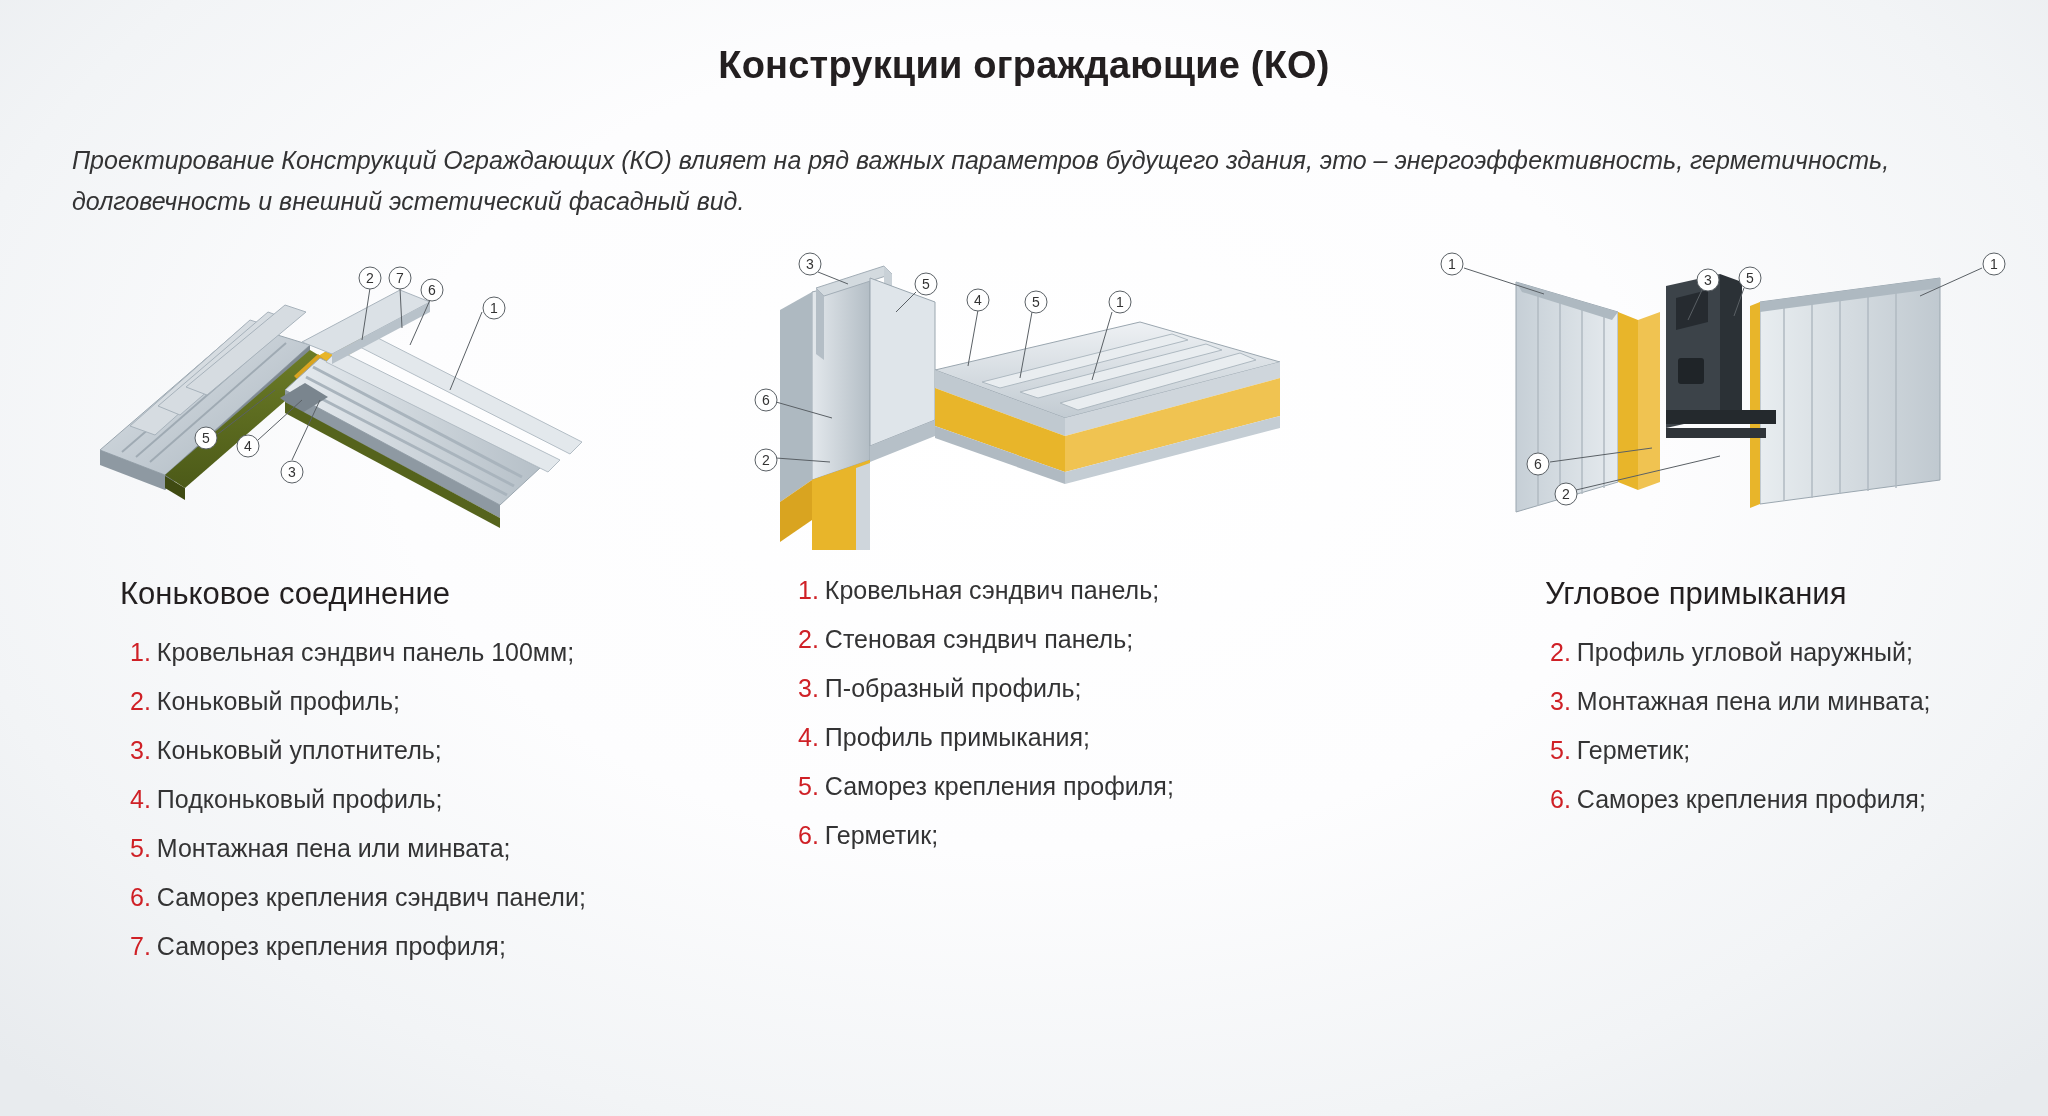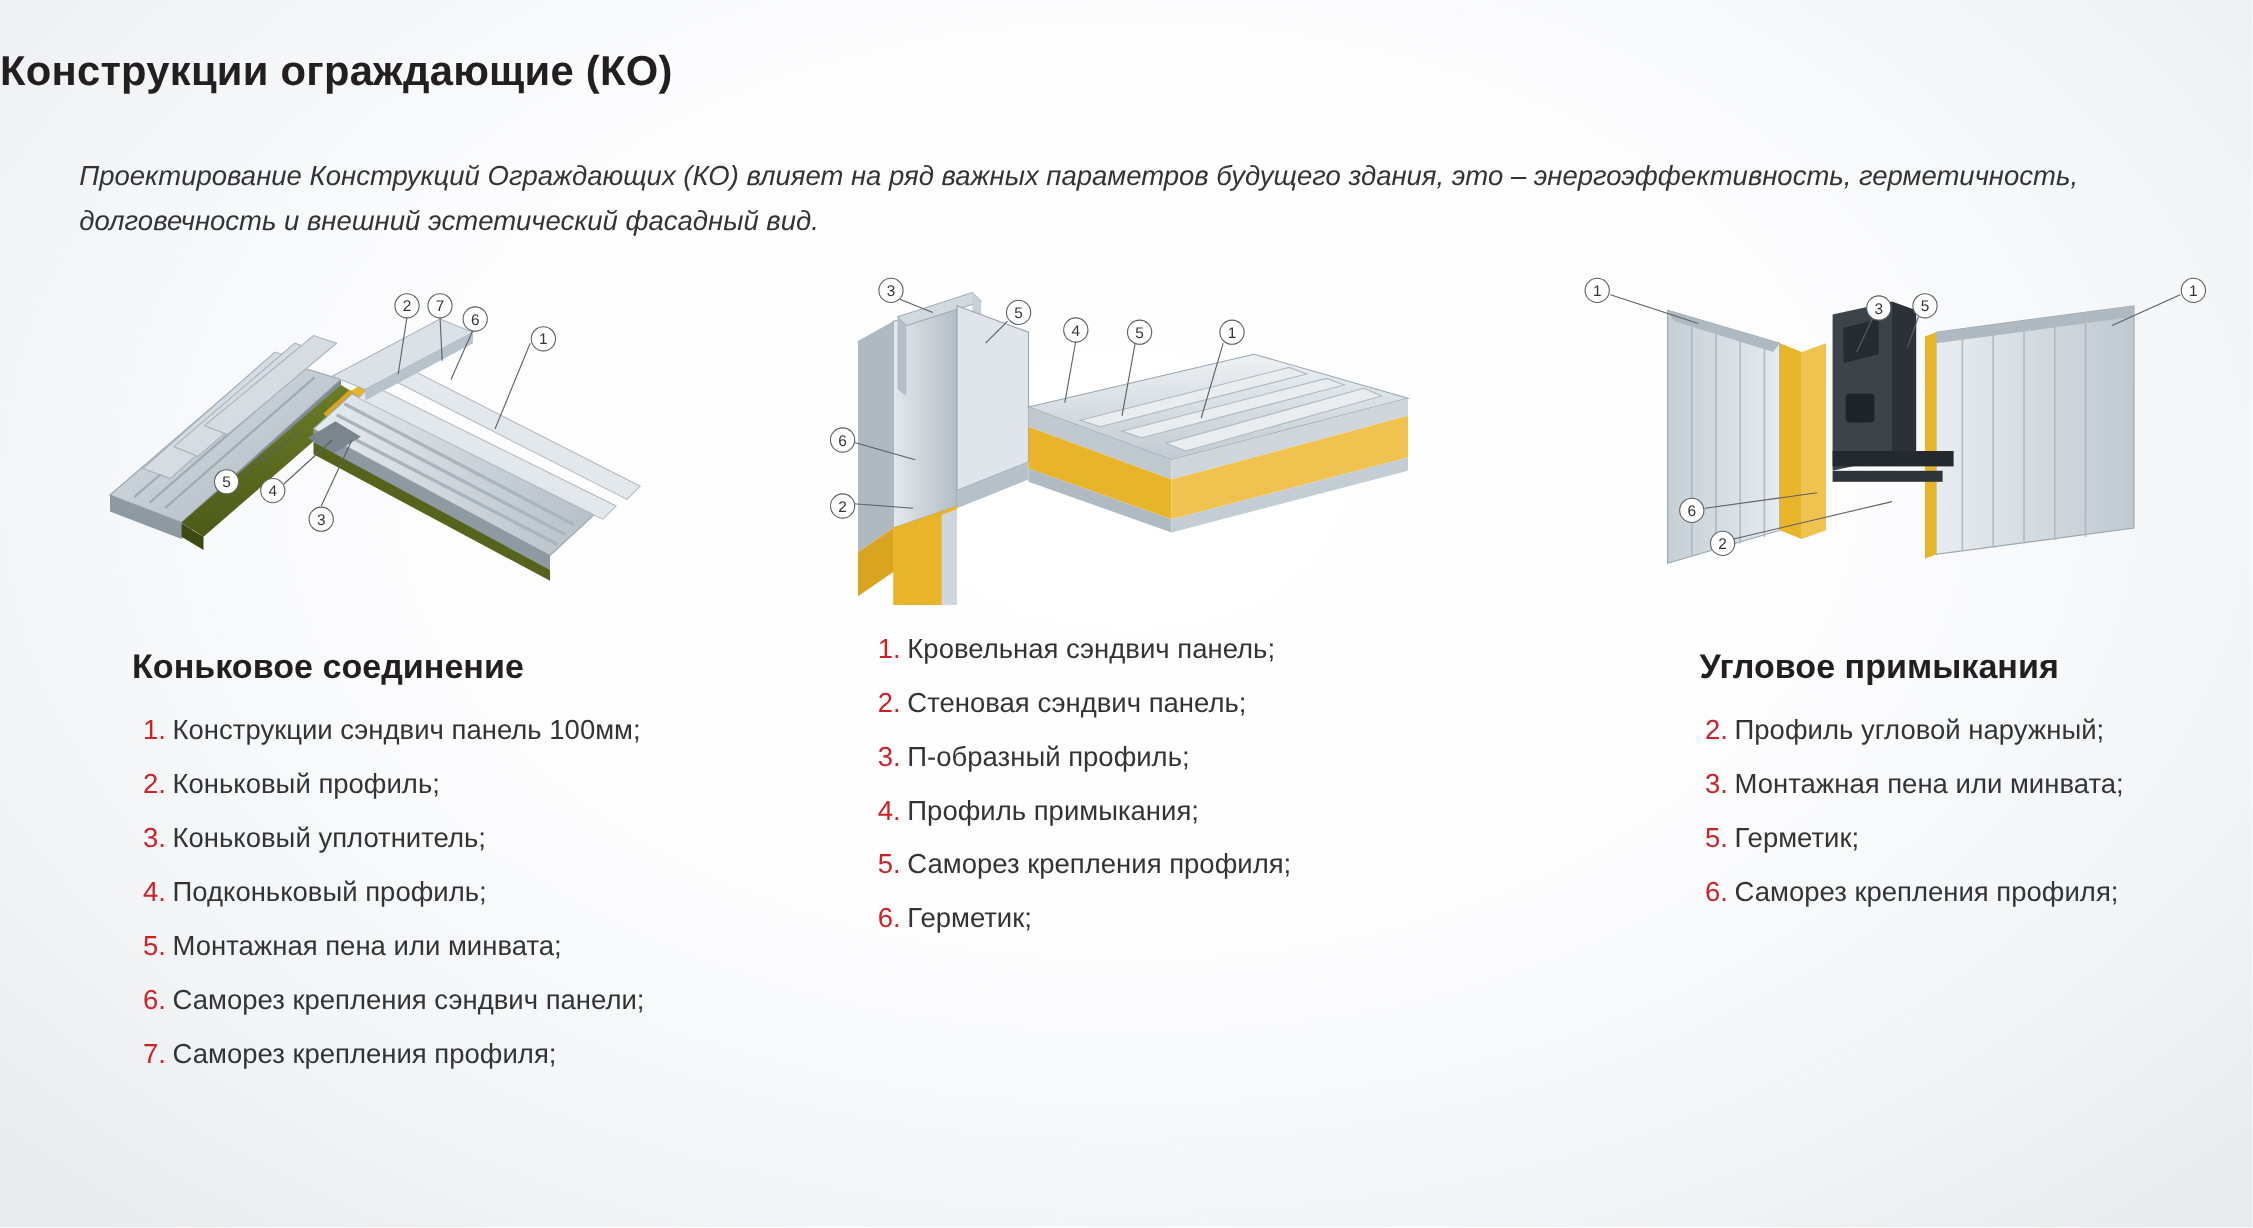--- a/index.html
+++ b/index.html
@@ -19,21 +19,21 @@
     height: 1116px;
     background:
       radial-gradient(ellipse 1400px 900px at 50% 40%, #ffffff 0%, #fdfdfe 45%, #f2f4f6 78%, #e8ebee 100%);
   }
   
   .title {
     position: absolute;
     top: 44px;
     left: 0;
     width: 100%;
-    text-align: left;
+    text-align: center;
     font-size: 38px;
     font-weight: bold;
     color: #231f20;
     letter-spacing: 0.2px;
   }
   .intro {
     position: absolute;
     top: 140px;
     left: 72px;
     width: 1930px;
@@ -60,23 +60,23 @@
   .col-2 { width: 690px; padding-left: 20px; }
   .col-3 { width: 658px; padding-left: 30px; }
 
   .fig {
     position: relative;
     height: 300px;
     width: 100%;
   }
   .col-head {
     font-size: 31px;
-    font-weight: bold;
+    font-weight: normal;
     color: #231f20;
-    margin-top: 38px;
+    margin-top: 26px;
   }
   .col-1 .col-head { padding-left: 50px; }
   .col-2 .col-head { padding-left: 72px; }
   .col-3 .col-head { padding-left: 125px; }
 
   ol.items {
     list-style: none;
     margin: 26px 0 0 0;
     padding: 0;
   }
@@ -214,21 +214,21 @@
             <g>
                 <circle cx="222" cy="222" r="11" fill="#fff" stroke="#5a6065"></circle>
                 <text x="222" y="227" font-size="14" text-anchor="middle" fill="#333">3</text>
               </g>
           </g>
         </svg>
       </div>
 
       <div class="col-head">Коньковое соединение</div>
       <ol class="items">
-        <li><span class="num">1.</span><span>Конструкции сэндвич панель 100мм;</span></li>
+        <li><span class="num">1.</span><span>Кровельная сэндвич панель 100мм;</span></li>
         <li><span class="num">2.</span><span>Коньковый профиль;</span></li>
         <li><span class="num">3.</span><span>Коньковый уплотнитель;</span></li>
         <li><span class="num">4.</span><span>Подконьковый профиль;</span></li>
         <li><span class="num">5.</span><span>Монтажная пена или минвата;</span></li>
         <li><span class="num">6.</span><span>Саморез крепления сэндвич панели;</span></li>
         <li><span class="num">7.</span><span>Саморез крепления профиля;</span></li>
       </ol>
     </div>
 
     <div class="col col-2">

